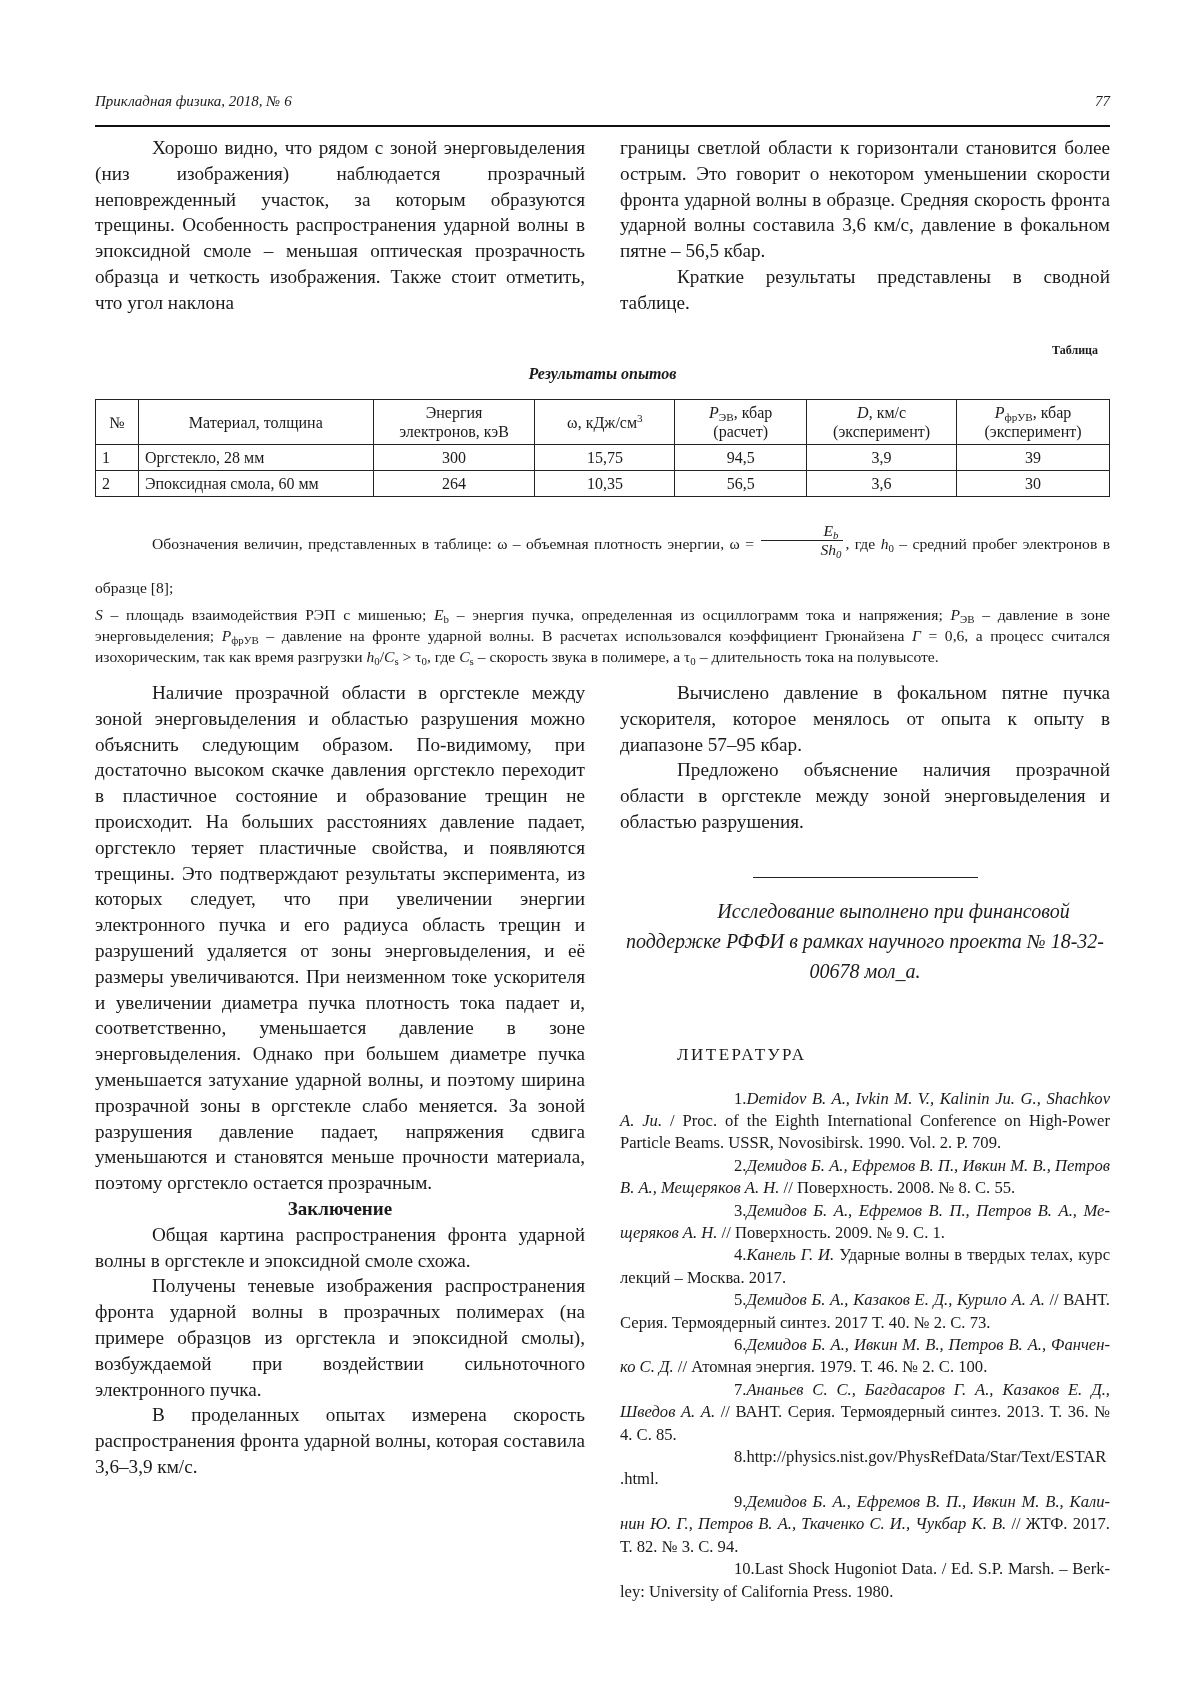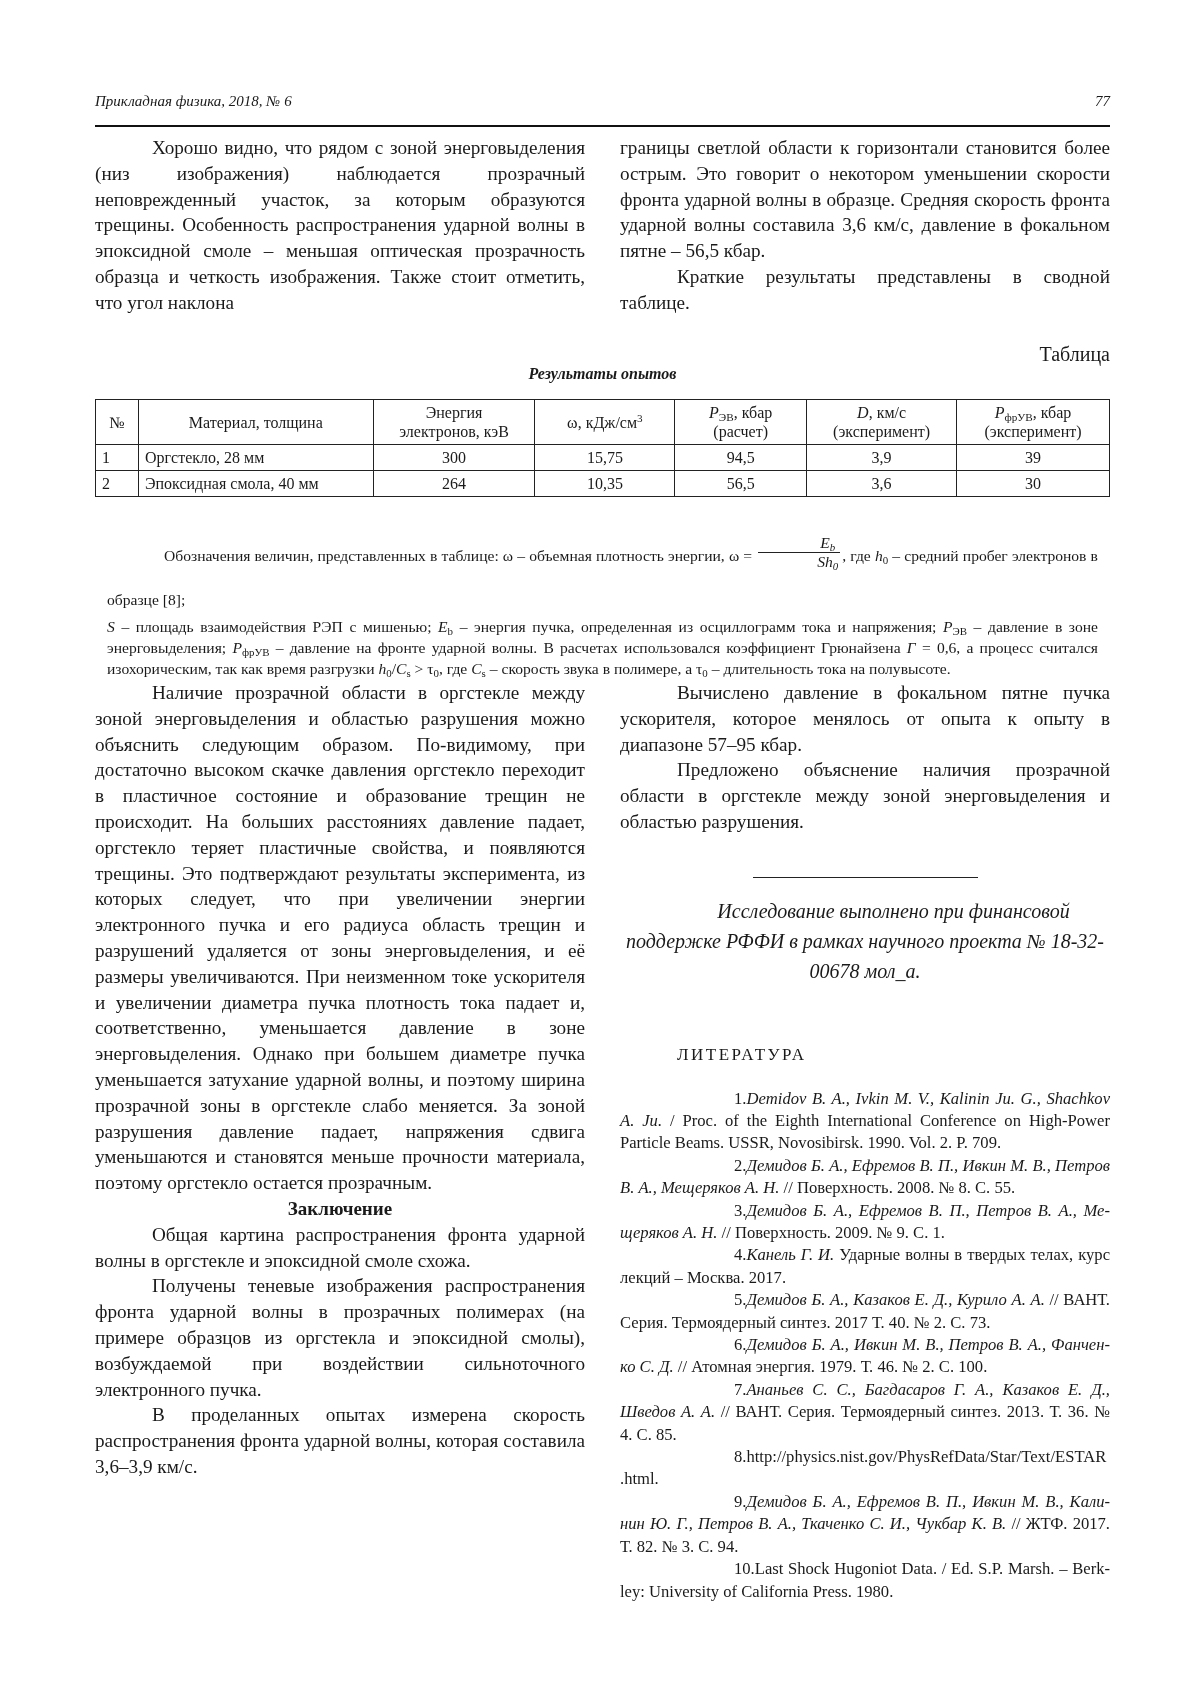--- a/index.html
+++ b/index.html
@@ -11,32 +11,32 @@
   .running-head .journal { position: absolute; left: 0; top: 0; }
   .running-head .pageno { position: absolute; right: 0; top: 0; }
   .head-rule { position: absolute; top: 125px; left: 0; width: 1015px; height: 0;
                border-top: 2px solid #111; }
   .col { position: absolute; width: 490px; font-size: 19.2px; line-height: 25.8px;
          text-align: justify; hyphens: manual; }
   .col-left { left: 0; }
   .col-right { left: 525px; }
   .col p { margin: 0; text-indent: 57px; }
   .col p.noindent { text-indent: 0; }
-  .table-label { position: absolute; top: 343px; right: 0; font-weight: normal; font-size: 20px; }
+  .table-label { position: absolute; top: 343px; right: 12px; font-weight: bold; font-size: 12px; }
   .table-title { position: absolute; top: 365px; left: 0; width: 1015px; text-align: center;
                  font-style: italic; font-weight: bold; font-size: 16px; }
   table.results { position: absolute; top: 399px; left: 0; width: 1015px; border-collapse: collapse;
                   font-size: 16px; line-height: 19px; }
   table.results td, table.results th { border: 1.3px solid #222; padding: 1px 6px; font-weight: normal; }
   table.results th { height: 42px; text-align: center; vertical-align: middle; }
   table.results td { height: 23px; text-align: center; }
   table.results td.left { text-align: left; }
   .note { position: absolute; top: 522px; left: 0; width: 1015px; font-size: 15.6px; line-height: 21px;
           text-align: justify; }
-  .note p { margin: 12px; }
+  .note p { margin: 0; }
   .note .first { text-indent: 57px; }
   .frac { display: inline-block; vertical-align: middle; text-align: center; font-style: italic;
           margin: -10px 2px 0 2px; line-height: 18px; }
   .frac .num { display: block; border-bottom: 1px solid #222; padding: 0 2px; }
   .frac .den { display: block; padding: 0 2px; text-align: center; }
   i { font-style: italic; }
   sub { font-size: 70%; vertical-align: -3px; line-height: 0; }
   sup { font-size: 70%; vertical-align: 6px; line-height: 0; }
   .section-title { font-weight: bold; text-align: center; font-size: 19px; margin: 28px 0 16px 0; text-indent: 0 !important; }
   .divider { width: 225px; margin: 42px auto 18px auto; border-top: 1.5px solid #222; height: 0; }
@@ -108,21 +108,21 @@
         <td class="left">1</td>
         <td class="left">Оргстекло, 28 мм</td>
         <td>300</td>
         <td>15,75</td>
         <td>94,5</td>
         <td>3,9</td>
         <td>39</td>
       </tr>
       <tr>
         <td class="left">2</td>
-        <td class="left">Эпоксидная смола, 40 мм</td>
+        <td class="left">Эпоксидная смола, 60 мм</td>
         <td>264</td>
         <td>10,35</td>
         <td>56,5</td>
         <td>3,6</td>
         <td>30</td>
       </tr>
     </tbody>
   </table>
 
   <div class="note">

